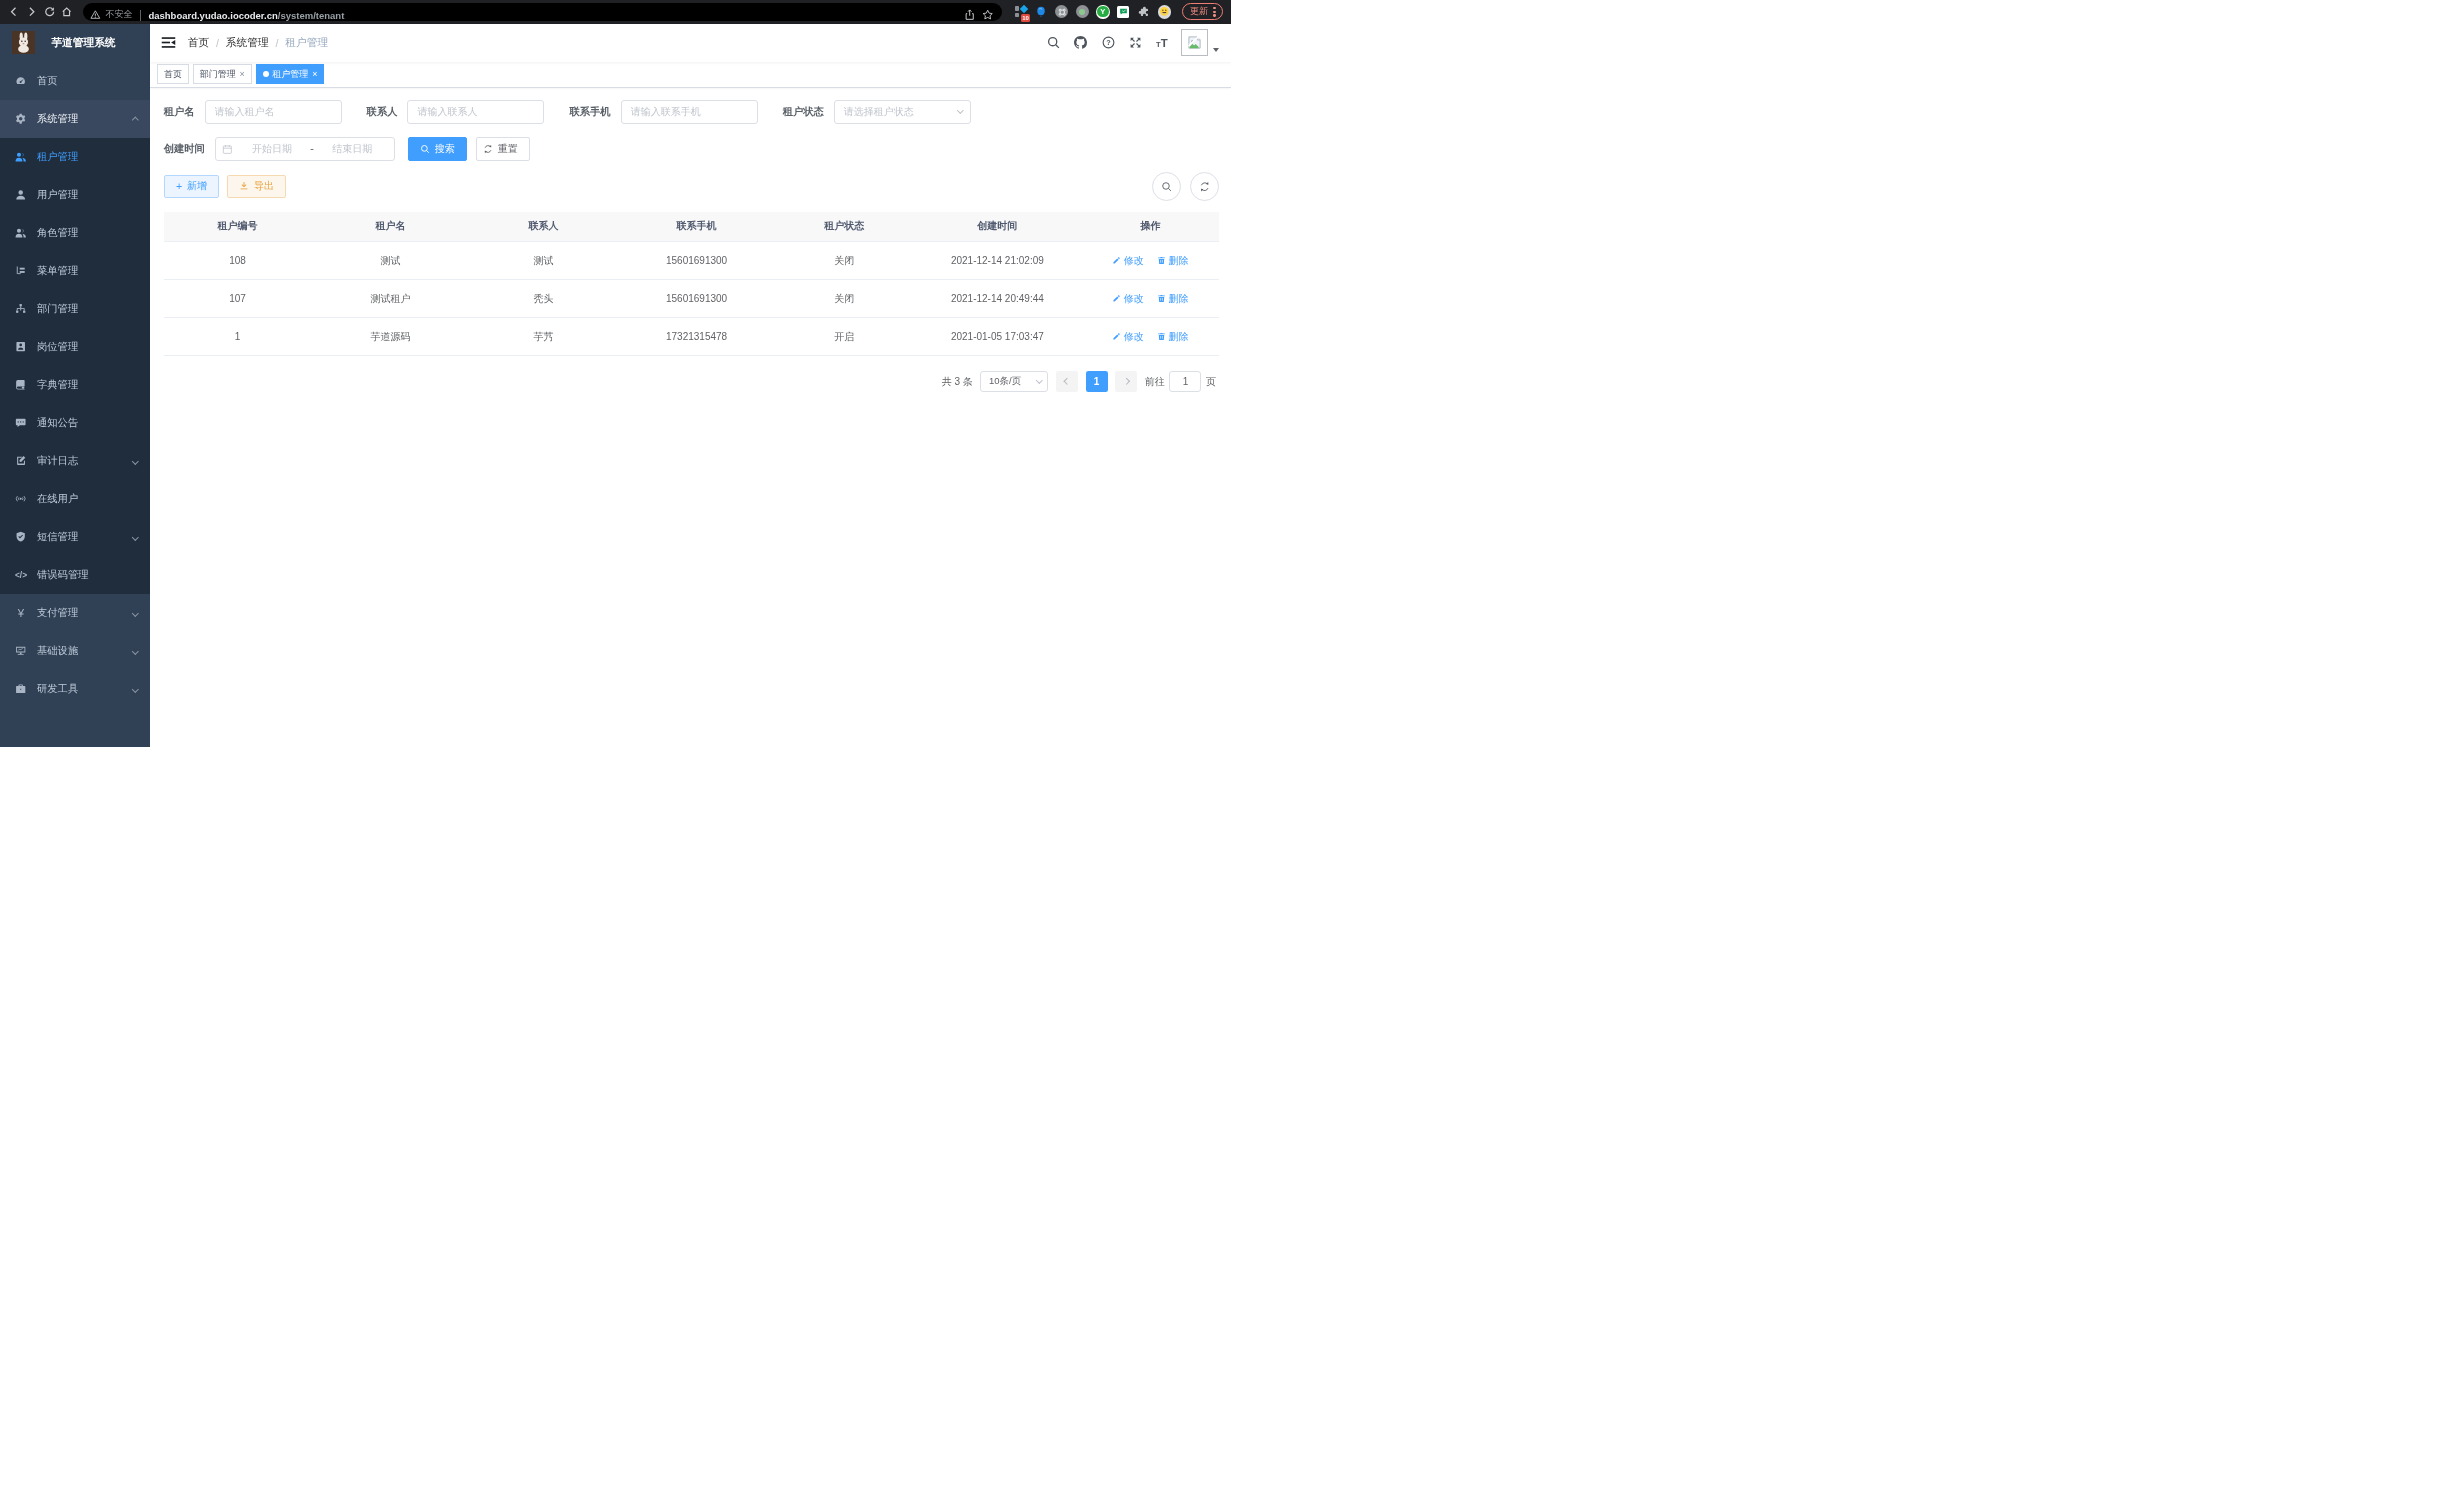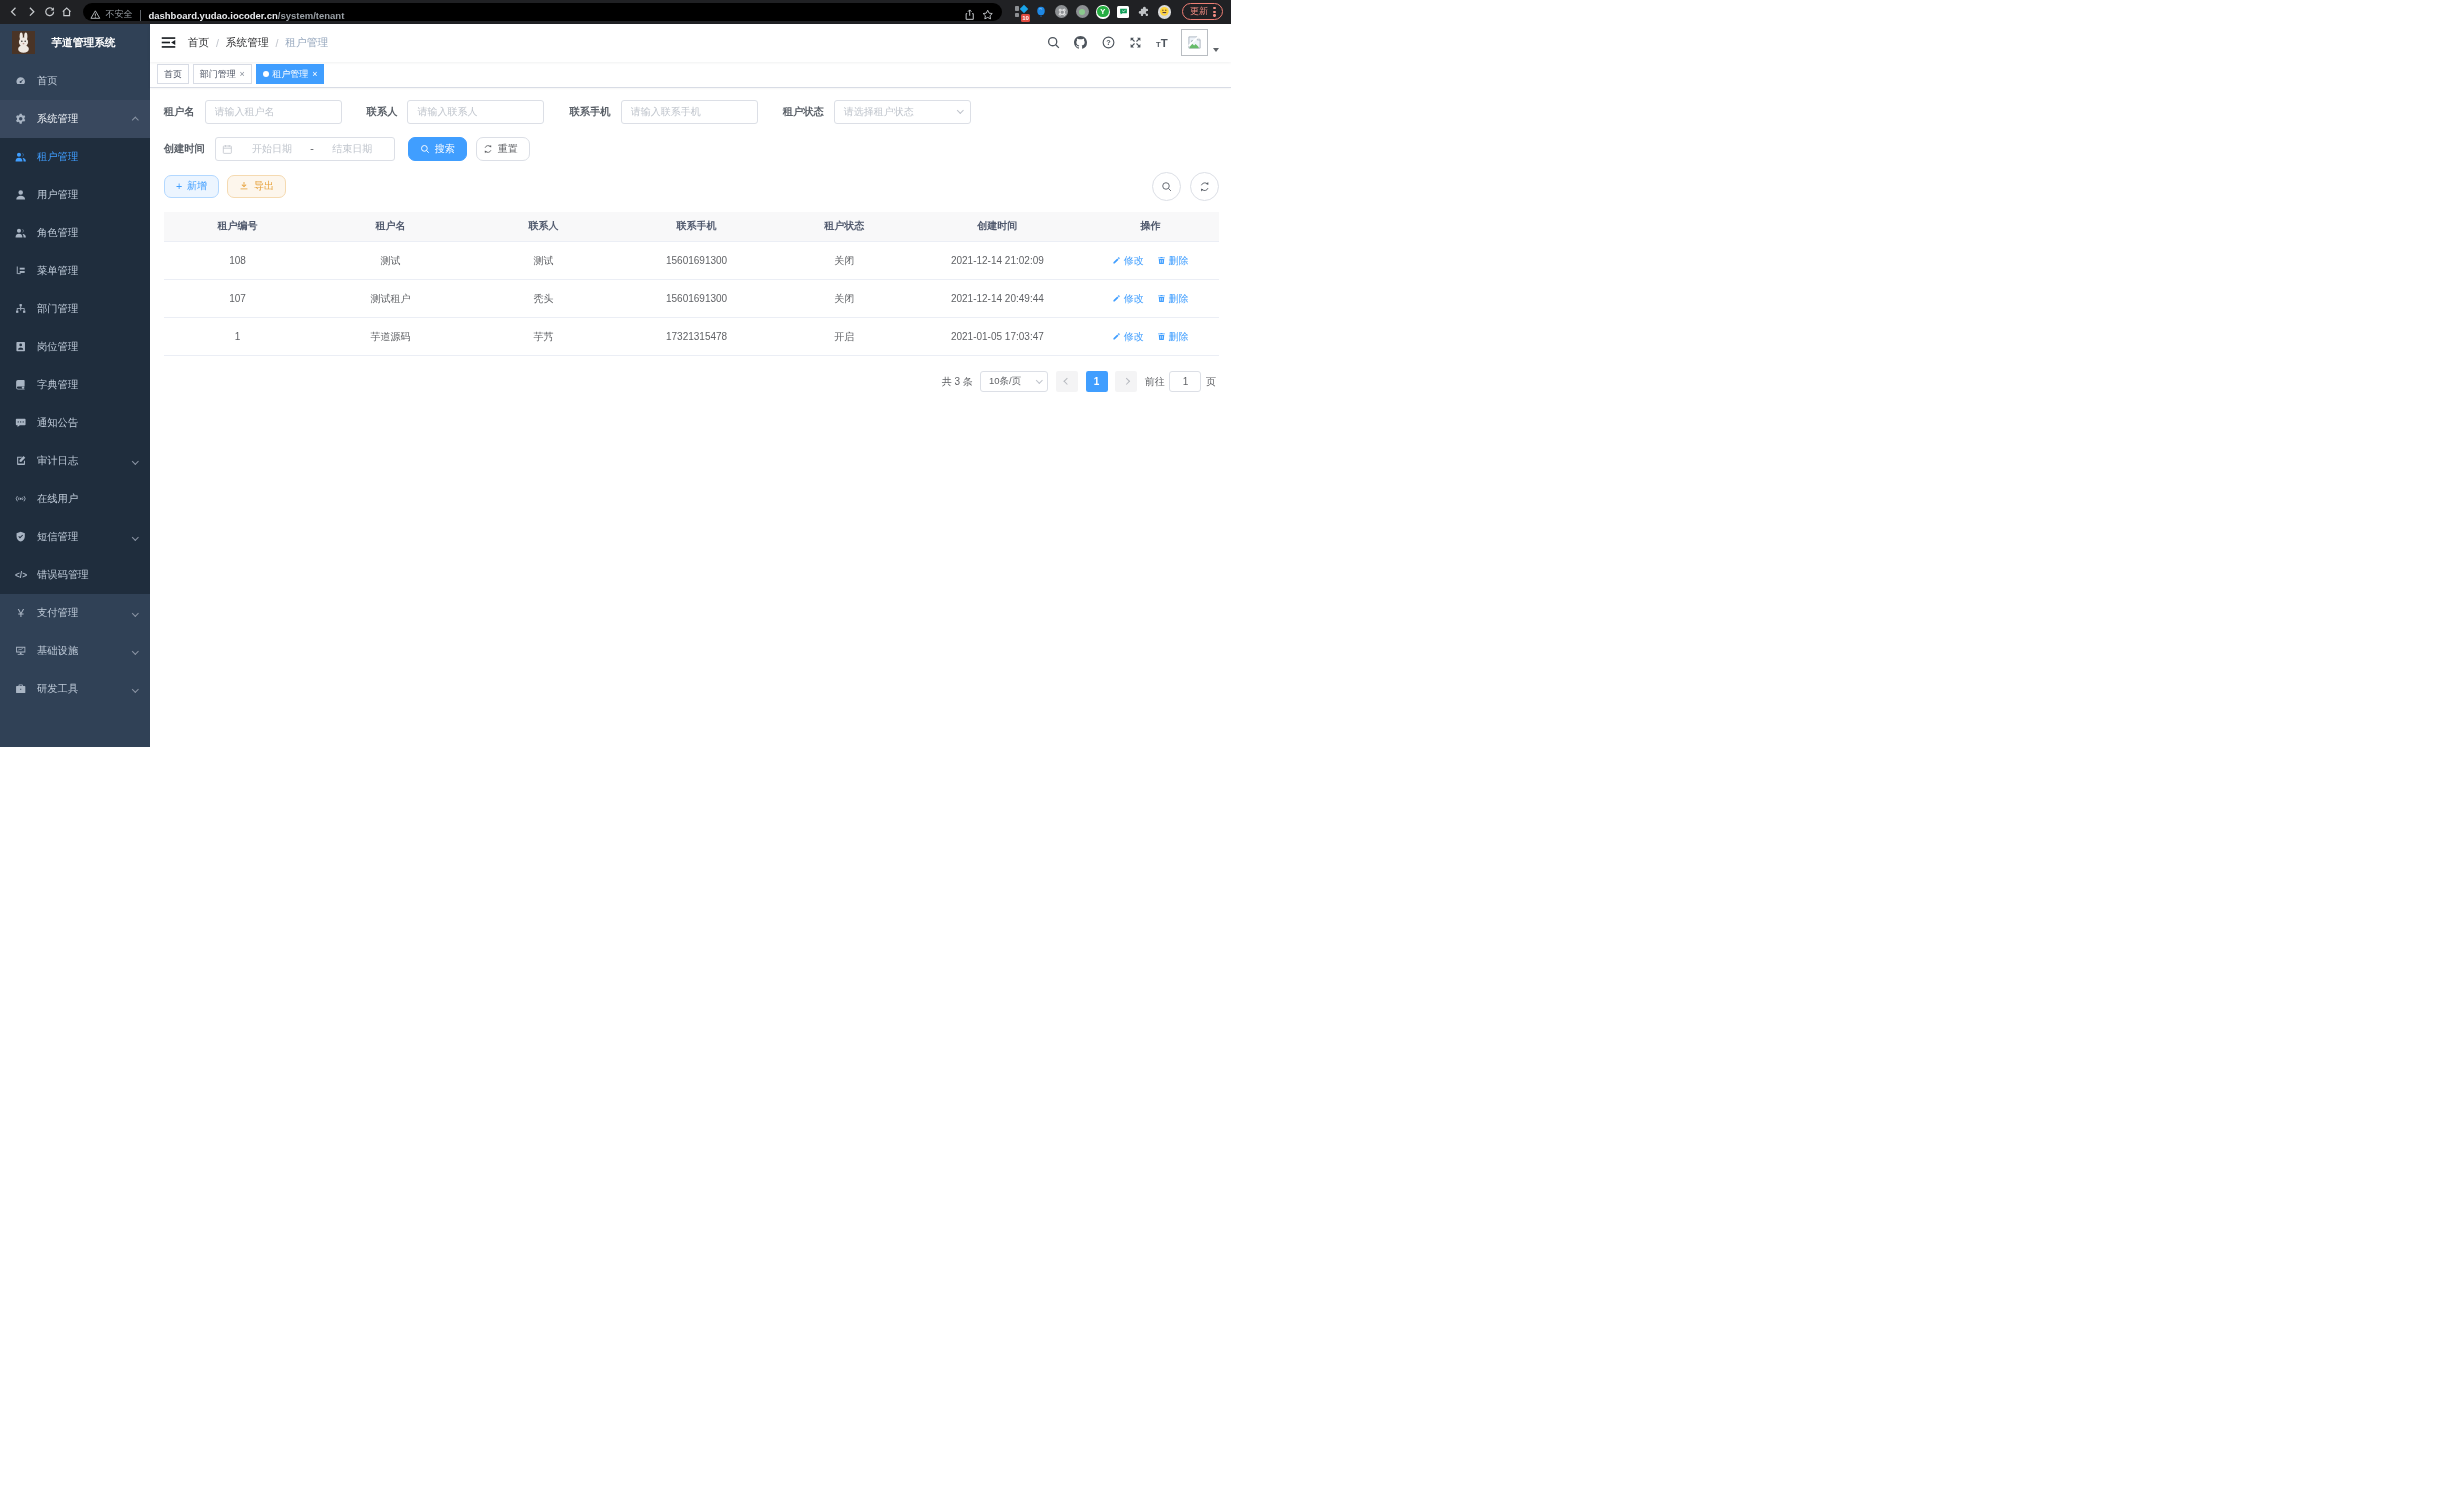--- a/index.html
+++ b/index.html
@@ -79,21 +79,21 @@
   .finput { width:137px; height:24px; border:0.8px solid #dcdfe6; border-radius:3px; padding:0 9px; font-size:10px; color:#606266; outline:none; font-family:inherit; }
   .finput::placeholder { color:#bfc4cc; }
   .fgroup { display:flex; align-items:center; margin-right:25px; }
   .fselect { width:137px; height:24px; border:0.8px solid #dcdfe6; border-radius:3px; padding:0 7.6px 0 9px; font-size:10px; color:#bfc4cc; display:flex; align-items:center; cursor:pointer; }
   .fselect .chev { color:#c0c4cc; margin-left:auto; }
   .drange { width:180px; height:24px; border:0.8px solid #dcdfe6; border-radius:3px; display:flex; align-items:center; padding:0 6px; color:#bfc4cc; font-size:10px; cursor:pointer;font-family:Liberation Mono, monospace; }
   .drange .cal { width:11.4px; height:11.4px; color:#c0c4cc; margin-right:3px; flex:none; }
   .drange .cal svg { width:10.7px; height:10.7px; }
   .drange span.ph { flex:1; text-align:center; }
   .drange .sep { color:#606266; padding:0 1.5px; }
-  .btn { height:24px; border-radius:7px; font-size:10px; display:inline-flex; align-items:center; justify-content:center; gap:4.6px; cursor:pointer; border:0.8px solid transparent; padding:0 11.4px; font-family:inherit; }
+  .btn { height:24px; border-radius:2px; font-size:10px; display:inline-flex; align-items:center; justify-content:center; gap:4.6px; cursor:pointer; border:0.8px solid transparent; padding:0 11.4px; font-family:inherit; }
   .btn svg { width:10px; height:10px; }
   .btn-primary { background:#409eff; border-color:#409eff; color:#fff; margin-left:13px; }
   .btn-plain { background:#fff; border-color:#dcdfe6; color:#606266; margin-left:9px;padding-left:6px; }
   .btn-add { background:#ecf5ff; border-color:#b3d8ff; color:#409eff; height:23px; }
   .btn-export { background:#fdf6ec; border-color:#f5dab1; color:#e6a23c; height:23px; margin-left:7.6px; }
   .toolbar { display:flex; align-items:center; margin-bottom:10.7px; position:relative; }
   .tool-right { margin-left:auto; display:flex; gap:9px; }
   .circ-btn { width:29px; height:29px; border-radius:50%; border:0.8px solid #dcdfe6; background:#fff; display:flex; align-items:center; justify-content:center; color:#5a6068; cursor:pointer; }
   .circ-btn svg { width:11.4px; height:11.4px; }
 

